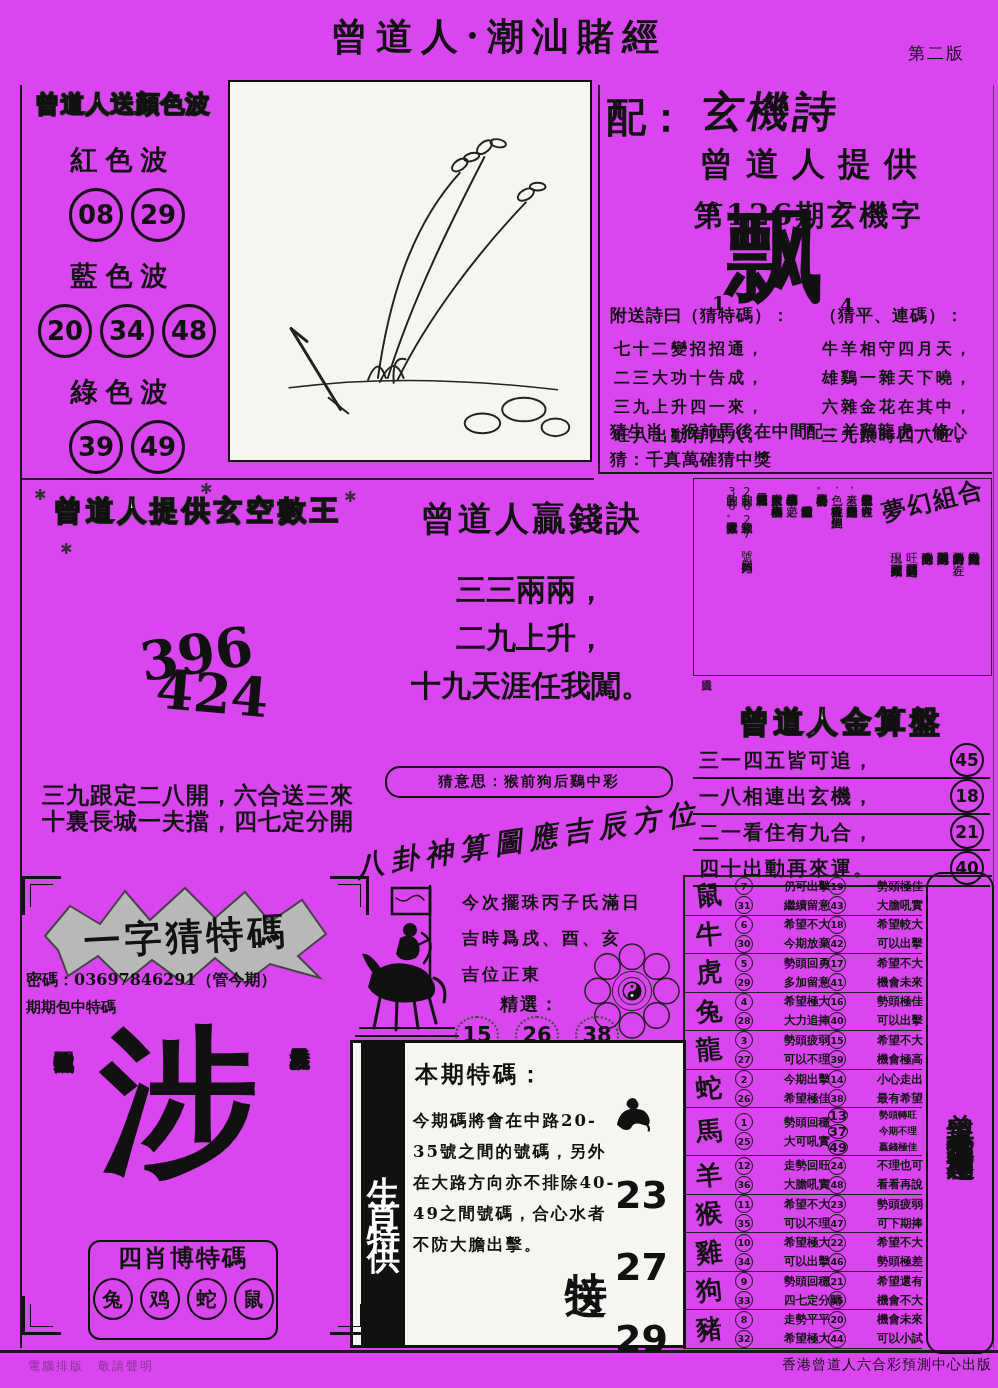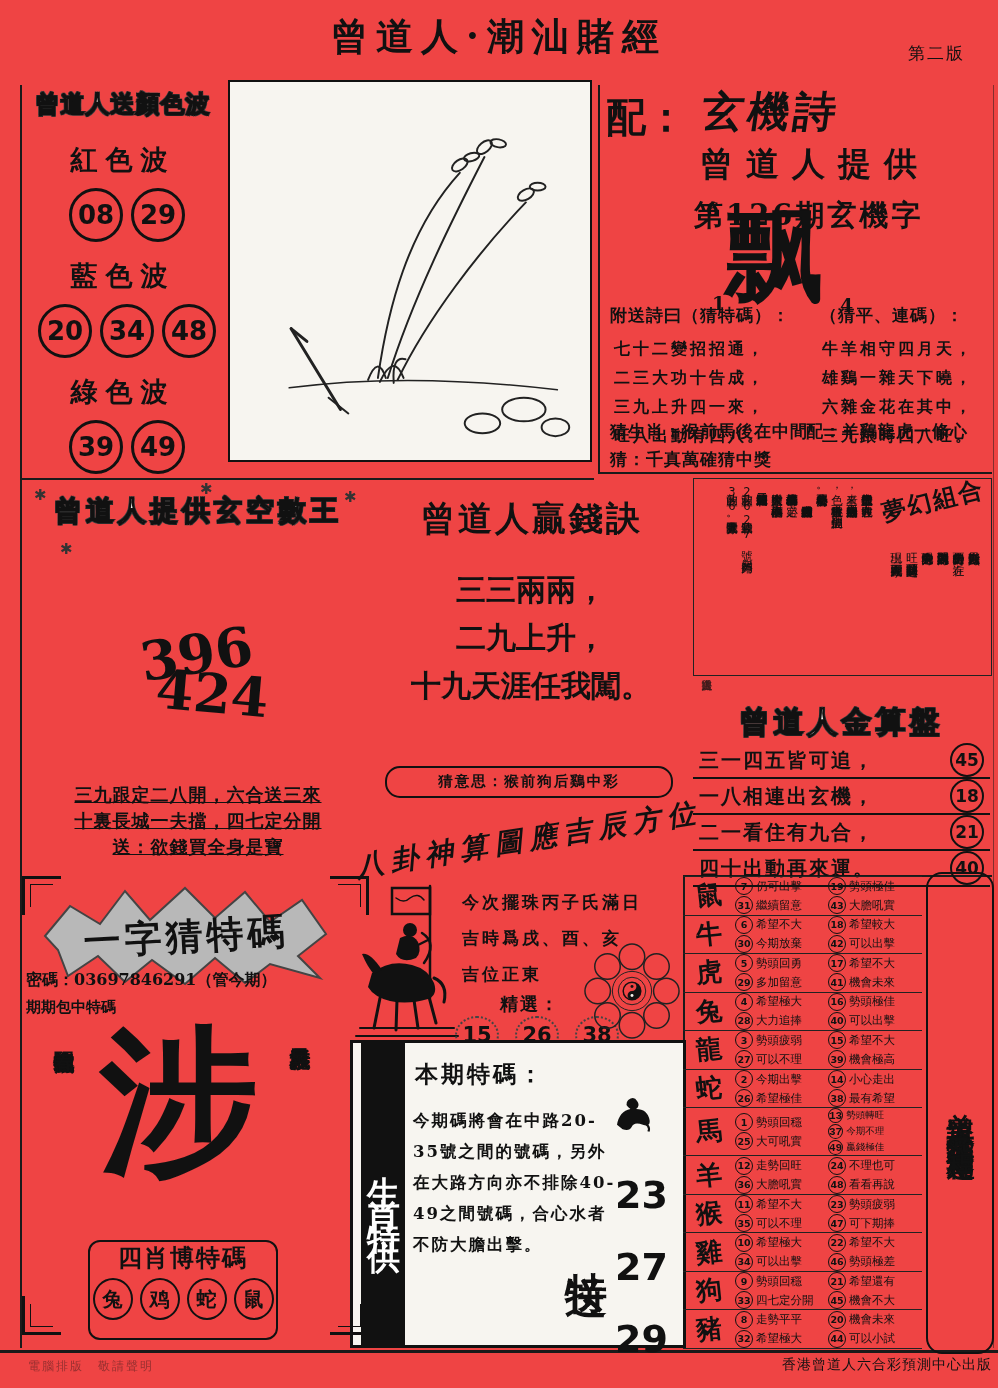--- a/index.html
+++ b/index.html
@@ -1,16 +1,16 @@
 <!DOCTYPE html>
 <html><head>
 <meta charset="utf-8">
 <style>
   html,body{margin:0;padding:0;background:#d8d6d2;}
-  #page{position:relative;width:998px;height:1388px;background:#ef4444;overflow:hidden;
+  #page{position:relative;width:998px;height:1388px;background:#d946ef;overflow:hidden;
         font-family:"DejaVu Sans","Liberation Sans",sans-serif;color:#111;}
   .abs{position:absolute;}
   .serif{font-family:"DejaVu Serif","Liberation Serif",serif;}
   .hline{position:absolute;background:#1a1a1a;height:2px;}
   .vline{position:absolute;background:#1a1a1a;width:2px;}
   .stroke{color:#f5f3ee;-webkit-text-stroke:1.4px #111;
           text-shadow:1px 1px 0 #444,-1px -1px 0 #444,1px -1px 0 #444,-1px 1px 0 #444;}
   .vtext{writing-mode:vertical-rl;text-orientation:upright;}
   
   .pg-title{left:0;right:0;top:12px;text-align:center;font-size:37px;font-weight:bold;letter-spacing:8px;}
@@ -35,22 +35,22 @@
   .my-label{font-size:17px;font-weight:bold;letter-spacing:1px;}
   .poem{font-size:16px;font-weight:bold;line-height:29px;letter-spacing:3px;}
   .my-foot{font-size:17px;font-weight:bold;letter-spacing:1px;}
   
   .xk-title{left:26px;top:492px;width:344px;font-size:28px;font-weight:bold;letter-spacing:4px;text-align:center;}
   .xk-star{font-size:15px;color:#333;}
   .scribble{left:140px;top:632px;font-size:54px;font-weight:bold;line-height:44px;
             font-family:"DejaVu Serif",serif;}
   .scr-t{display:block;transform:rotate(-9deg);}
   .scr-b{display:block;transform:rotate(5deg) translateX(16px);margin-top:-6px;}
-  .xk-lines{left:28px;top:782px;width:340px;text-align:center;font-size:18px;font-weight:bold;
-            line-height:26px;letter-spacing:1px;text-decoration:underline;}
+  .xk-lines{left:28px;top:782px;width:340px;text-align:center;font-size:23px;font-weight:bold;
+            line-height:26px;letter-spacing:1px;}
   
   .win-title{left:372px;top:496px;width:320px;text-align:center;font-size:34px;font-weight:bold;letter-spacing:3px;}
   .win-lines{left:370px;top:566px;width:322px;text-align:center;font-size:30px;font-weight:bold;line-height:48px;}
   .win-hint{left:385px;top:766px;width:284px;height:28px;border:2px solid #111;border-radius:15px;
             text-align:center;font-size:14.5px;font-weight:bold;line-height:27px;letter-spacing:2px;}
   
   .dream{left:693px;top:478px;width:297px;height:196px;border:1.5px solid #222;}
   .dream-title{position:absolute;right:6px;top:6px;font-size:24px;font-weight:bold;
                transform:rotate(-14deg);letter-spacing:2px;}
   .dream-a{position:absolute;right:10px;top:64px;height:128px;writing-mode:vertical-rl;
@@ -70,22 +70,22 @@
   
   .ztable{left:683px;top:876px;width:239px;height:472px;border-top:1.5px solid #222;
           display:flex;flex-direction:column;}
   .zrow{flex:1;display:flex;align-items:center;border-bottom:1.5px solid #222;}
   .animal{width:52px;text-align:center;font-size:26px;font-weight:bold;
           font-family:"DejaVu Serif",serif;transform:rotate(-6deg);}
   .zcol{width:93px;display:flex;flex-direction:column;justify-content:center;gap:1px;}
   .zent{display:flex;align-items:center;gap:3px;}
   .zn{display:inline-flex;align-items:center;justify-content:center;min-width:16px;height:16px;
       border:1.3px solid #111;border-radius:50%;font-size:9.5px;font-weight:bold;}
-  .ztxt{font-size:11.5px;font-weight:normal;white-space:nowrap;}
-  .zent.sm .zn{min-width:13px;height:13px;font-size:11px;font-family:Liberation Mono, monospace;}
+  .ztxt{font-size:11.5px;font-weight:bold;white-space:nowrap;margin-left:28px;}
+  .zent.sm .zn{min-width:13px;height:13px;font-size:13px;}
   .zent.sm .ztxt{font-size:9.5px;}
   
   .zbanner{left:926px;top:872px;width:64px;height:478px;border:2px solid #111;border-radius:16px;
            display:flex;align-items:center;justify-content:center;}
   .zbanner span{writing-mode:vertical-rl;font-size:28px;font-weight:bold;letter-spacing:3px;}
   
   .corn{position:absolute;width:36px;height:36px;border-top:3.5px solid #111;border-left:3.5px solid #111;}
   .corn::after{content:"";position:absolute;left:5px;top:5px;width:22px;height:22px;
                border-top:1.6px solid #111;border-left:1.6px solid #111;}
   .burst{left:40px;top:886px;width:292px;height:104px;}
@@ -221,21 +221,20 @@
   <span class="abs xk-star" style="left:200px;top:480px;">✱</span>
   <span class="abs xk-star" style="left:344px;top:488px;">✱</span>
   <span class="abs xk-star" style="left:60px;top:540px;">✱</span>
   <div class="abs scribble">
     <span class="scr-t">396</span>
     <span class="scr-b">424</span>
   </div>
   <div class="abs xk-lines serif">
     <div>三九跟定二八開，六合送三來</div>
     <div>十裏長城一夫擋，四七定分開</div>
-    <div>送：欲錢買全身是寶</div>
   </div>
 
   <div class="abs win-title serif">曾道人贏錢訣</div>
   <div class="abs win-lines serif">
     <div>三三兩兩，</div>
     <div>二九上升，</div>
     <div>十九天涯任我闖。</div>
   </div>
   <div class="abs win-hint">猜意思：猴前狗后鷄中彩</div>
 

